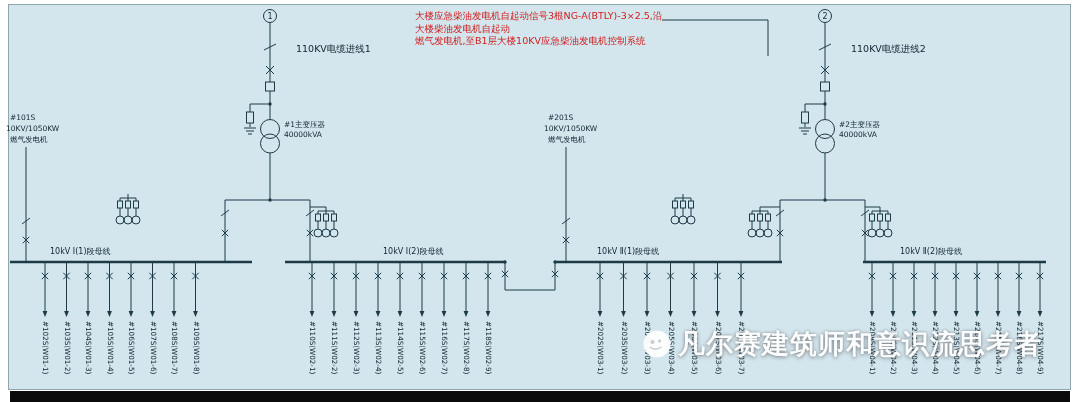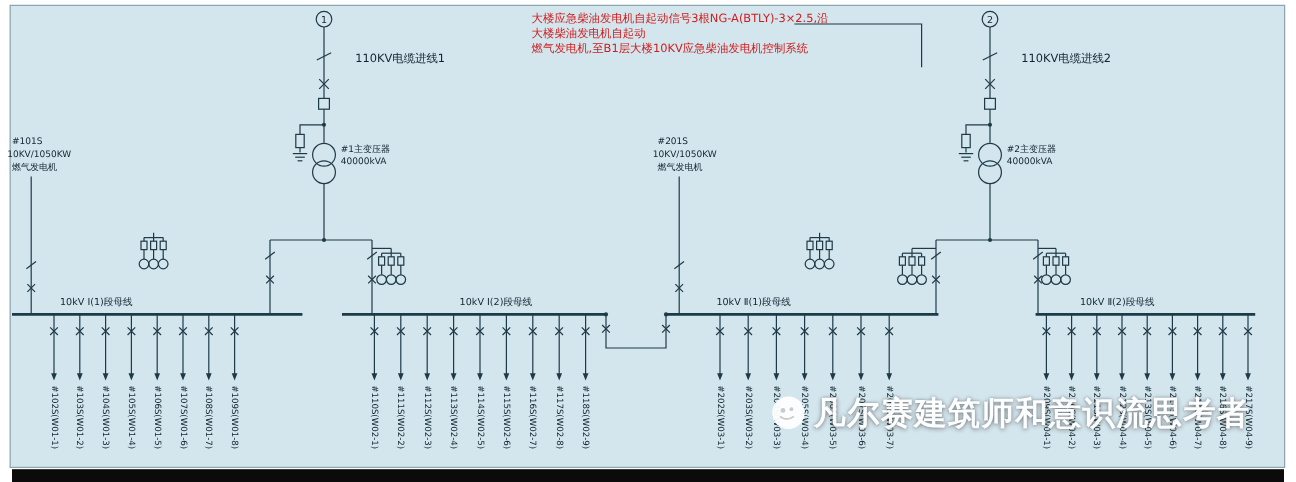--- a/index.html
+++ b/index.html
@@ -16,21 +16,21 @@
   .schem line, .schem path, .schem circle, .schem rect, .schem polyline {
     stroke:#1d3a47; stroke-width:1; fill:none;
   }
   .schem .bus { stroke-width:2.4; }
   .schem .dot { fill:#1d3a47; stroke:none; }
   .schem .fillp { fill:#d3e5ed; }
   .schem text { fill:#0e2630; stroke:none; font-family:"DejaVu Sans", sans-serif; }
   .schem .tc { text-anchor:middle; }
   .annotation {
     position:absolute; left:415px; top:10px; width:250px;
-    color:#cf1d1d; font-size:9.5px; line-height:1.32; font-weight:500;margin-left:28px;
+    color:#cf1d1d; font-size:9.5px; line-height:1.32; font-weight:500;
   }
   .watermark {
     position:absolute; left:642px; top:326px;
     display:flex; align-items:center; gap:6px;
     color:#ffffff; opacity:0.95; z-index:5;
   }
   .watermark .txt {
     font-size:27px; font-weight:600; letter-spacing:1px; white-space:nowrap;
     text-shadow:0 1px 4px rgba(60,60,60,0.55), 0 0 2px rgba(80,80,80,0.4);
   }

